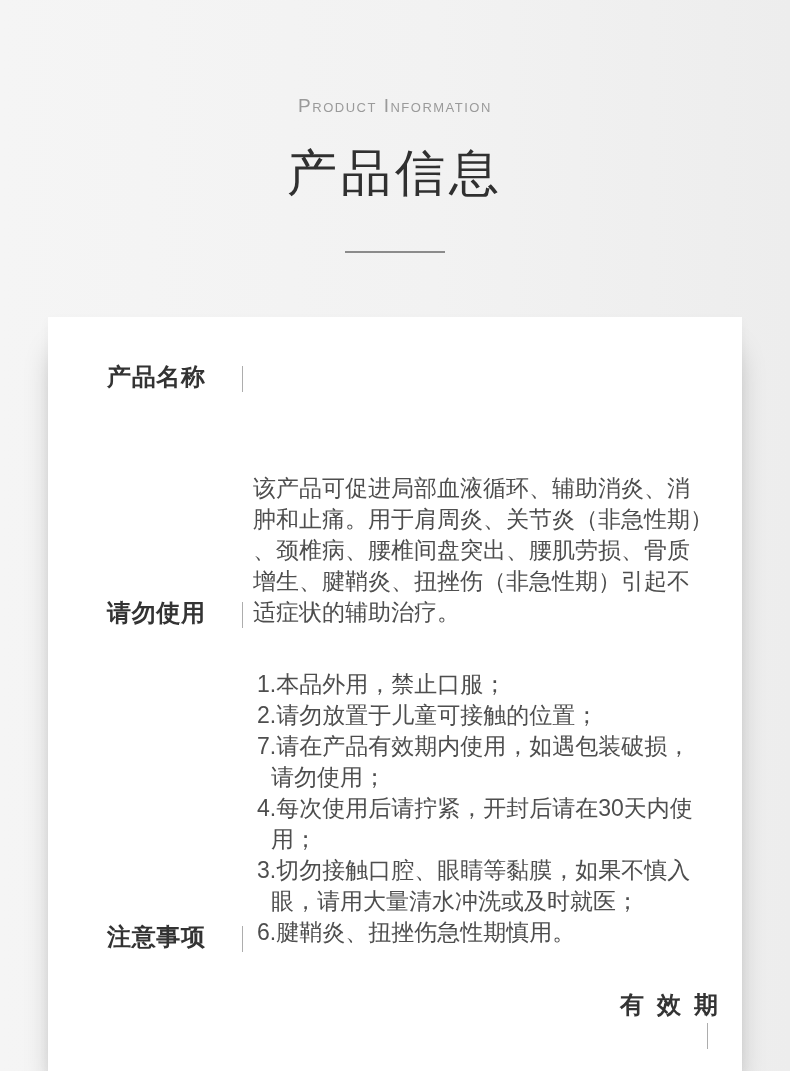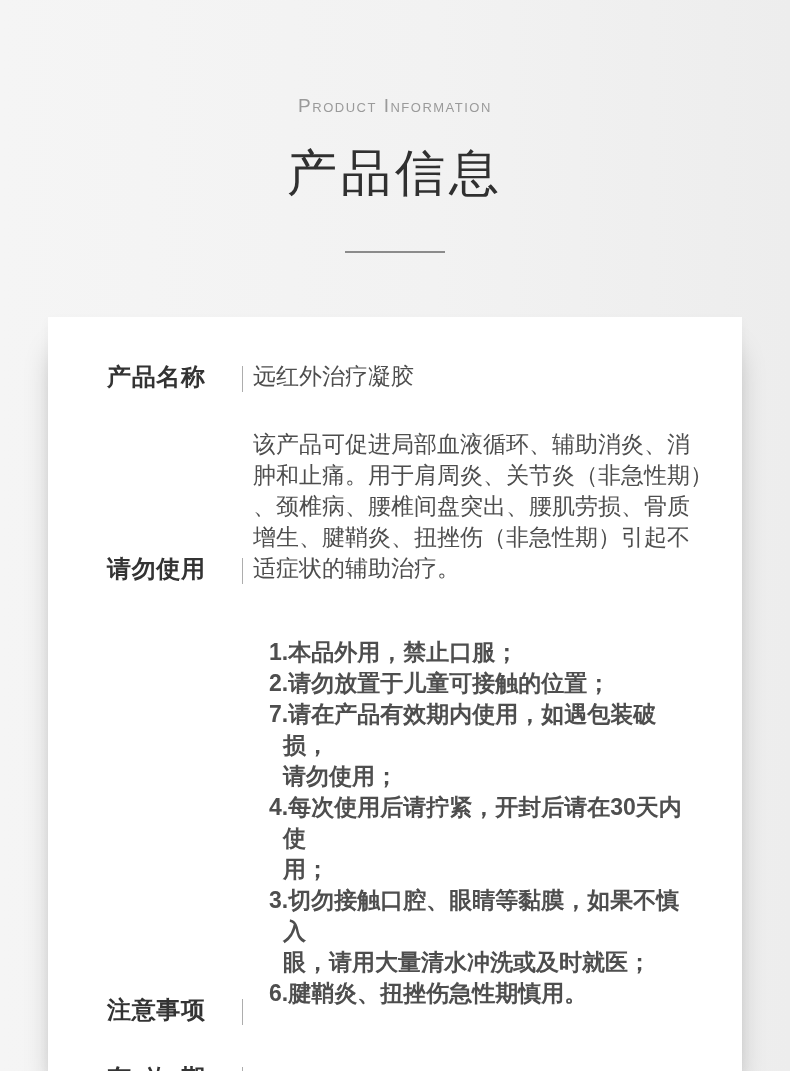--- a/index.html
+++ b/index.html
@@ -54,20 +54,21 @@
     padding: 44px 24px 50px 59px;
     box-shadow: 0 4px 10px rgba(0,0,0,0.04), 0 26px 30px -10px rgba(0,0,0,0.32);
   }
   .row {
     display: flex;
     align-items: flex-end;
     margin-bottom: 37px;
   }
   .row:last-child {
     margin-bottom: 0;
+    flex-direction: column;
   }
   .row-label {
     flex-shrink: 0;
     width: 98px;
     font-size: 24px;
     line-height: 31px;
     font-weight: 700;
     color: #333333;
     text-align: justify;
     text-align-last: justify;
@@ -81,26 +82,26 @@
   }
   .row-value {
     flex: 1;
     font-size: 23px;
     line-height: 31px;
     color: #4e4e4e;
     font-weight: 400;
   }
   .pre {
     white-space: pre-line;
+    margin-top: 44px;
   }
   .notes-list {
     list-style: none;
-    margin: 16px;
+    margin: 4px;
     padding: 0;
-    font-weight: bold;
   }
   .notes-list li {
     white-space: pre-line;
     padding-left: 14px;
     text-indent: -14px;
   }
 </style>
 </head>
 <body>
 
@@ -110,21 +111,20 @@
     <div class="eyebrow">Product Information</div>
     <h1 class="title">产品信息</h1>
     <div class="divider"></div>
   </header>
 
   <section class="card">
 
     <div class="row">
       <div class="row-label">产品名称</div>
       <div class="row-sep"></div>
-      <div class="row-value">远红外治疗凝胶</div>
     </div>
 
 
     <div class="row">
       <div class="row-label">请勿使用</div>
       <div class="row-sep"></div>
       <div class="row-value pre">该产品可促进局部血液循环、辅助消炎、消
 肿和止痛。用于肩周炎、关节炎（非急性期）
 、颈椎病、腰椎间盘突出、腰肌劳损、骨质
 增生、腱鞘炎、扭挫伤（非急性期）引起不

